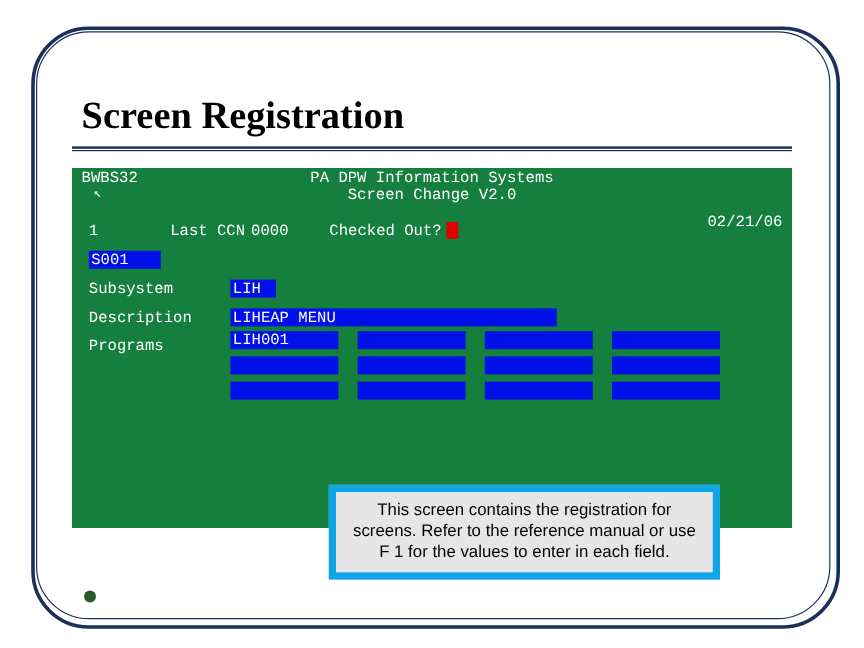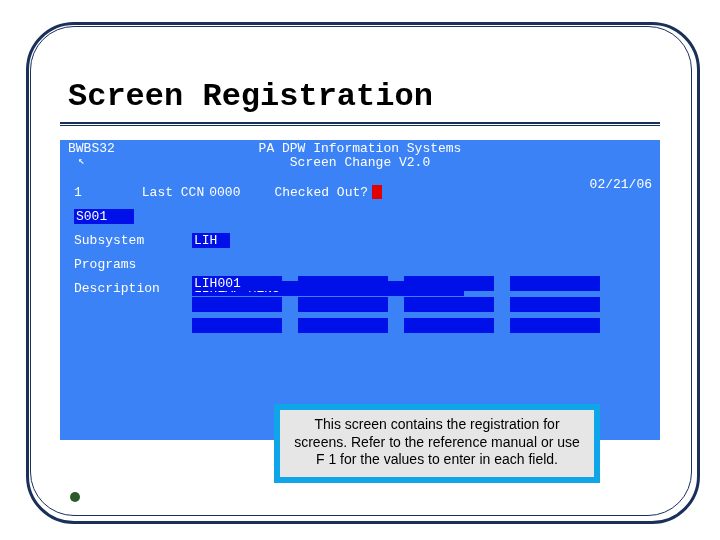--- a/index.html
+++ b/index.html
@@ -29,38 +29,38 @@
     border: 1px solid #1a2f5a;
     border-radius: 44px;
   }
   .slide-title {
     position: absolute;
     left: 68px;
     top: 78px;
     font-size: 32px;
     font-weight: bold;
     color: #000;
-    font-family: Liberation Mono, monospace;
+    font-family: Liberation Serif, serif;
   }
   .title-rule {
     position: absolute;
     left: 60px;
     top: 122px;
     width: 600px;
     border-top: 2px solid #1a2f5a;
     border-bottom: 1px solid #1a2f5a;
     height: 1px;
   }
   .terminal {
     position: absolute;
     left: 60px;
     top: 140px;
     width: 600px;
     height: 300px;
-    background: #3b82f6;
+    background: #15803d;
     color: #fff;
     font-family: "Courier New", monospace;
     font-size: 13px;
     overflow: hidden;
   }
   .term-header {
     position: relative;
     height: 34px;
   }
   .term-header .hline {
@@ -187,26 +187,26 @@
     <div class="row">
       <span class="field" style="width: 56px;">S001</span>
     </div>
 
     <div class="row">
       <span class="label">Subsystem</span>
       <span class="field" style="width: 34px;">LIH</span>
     </div>
 
     <div class="row">
-      <span class="label">Programs</span>
-    </div>
-
-    <div class="row">
       <span class="label">Description</span>
       <span class="field" style="width: 268px;">LIHEAP MENU</span>
+    </div>
+
+    <div class="row">
+      <span class="label">Programs</span>
     </div>
     <div class="programs-grid" id="programs-grid">
         <span class="field" style="width: 86px;">LIH001</span>
         <span class="field" style="width: 86px;"></span>
         <span class="field" style="width: 86px;"></span>
         <span class="field" style="width: 86px;"></span>
         <span class="field" style="width: 86px;"></span>
         <span class="field" style="width: 86px;"></span>
         <span class="field" style="width: 86px;"></span>
         <span class="field" style="width: 86px;"></span>

